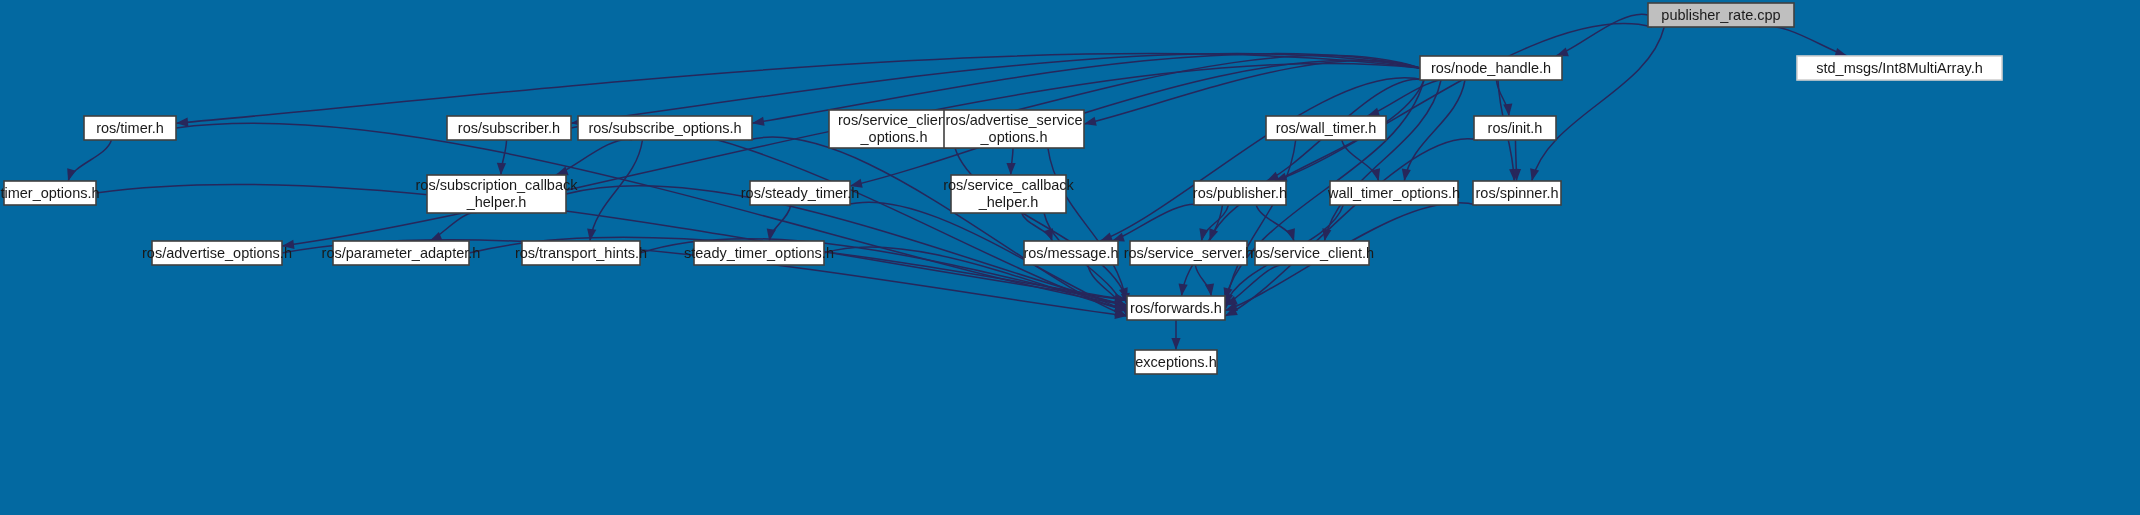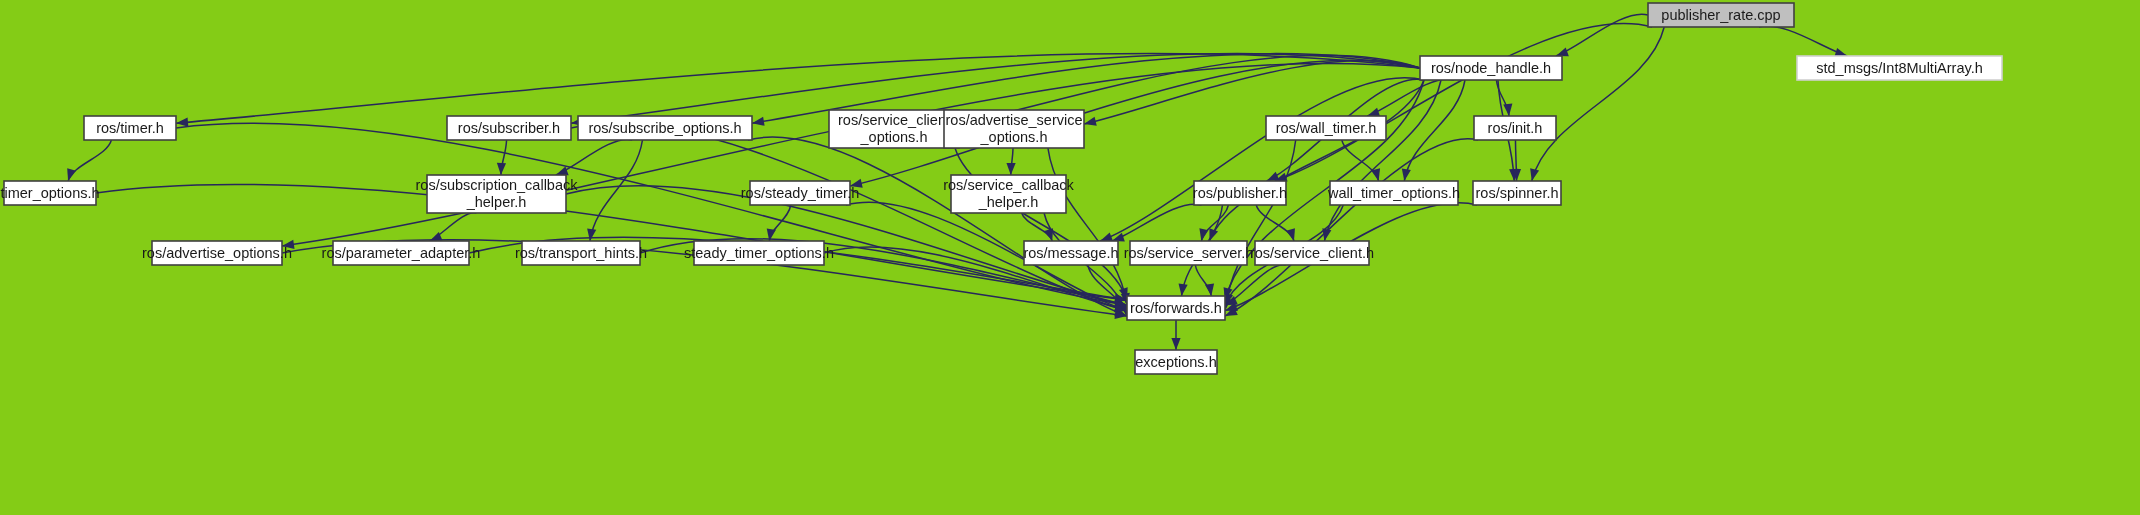--- a/index.html
+++ b/index.html
@@ -1,16 +1,16 @@
 <!DOCTYPE html>
 <html><head>
 <meta charset="utf-8">
 <style>
   html,body{margin:0;padding:0;background:#ffffff;}
-  #stage{position:relative;width:2140px;height:515px;background:#84cc16;overflow:hidden;
+  #stage{position:relative;width:2140px;height:515px;background:#0369a1;overflow:hidden;
          font-family:"Liberation Sans","DejaVu Sans",sans-serif;}
   #graph{position:absolute;left:0;top:0;width:2140px;height:515px;}
   .nodebox rect{fill:#ffffff;stroke:#404040;stroke-width:1.6px;}
   .nodebox.root rect{fill:#bfbfbf;stroke:#404040;stroke-width:1.6px;}
   .nodebox.ext rect{fill:#ffffff;stroke:#d0d0d0;stroke-width:1.6px;}
   .nodebox text{fill:#1a1a1a;font-size:14.5px;font-family:"Liberation Sans","DejaVu Sans",sans-serif;
                 text-anchor:middle;dominant-baseline:middle;}
   .edge{fill:none;stroke:#27275b;stroke-width:1.5px;}
   .arrowhead{fill:#27275b;stroke:none;}
 </style>

